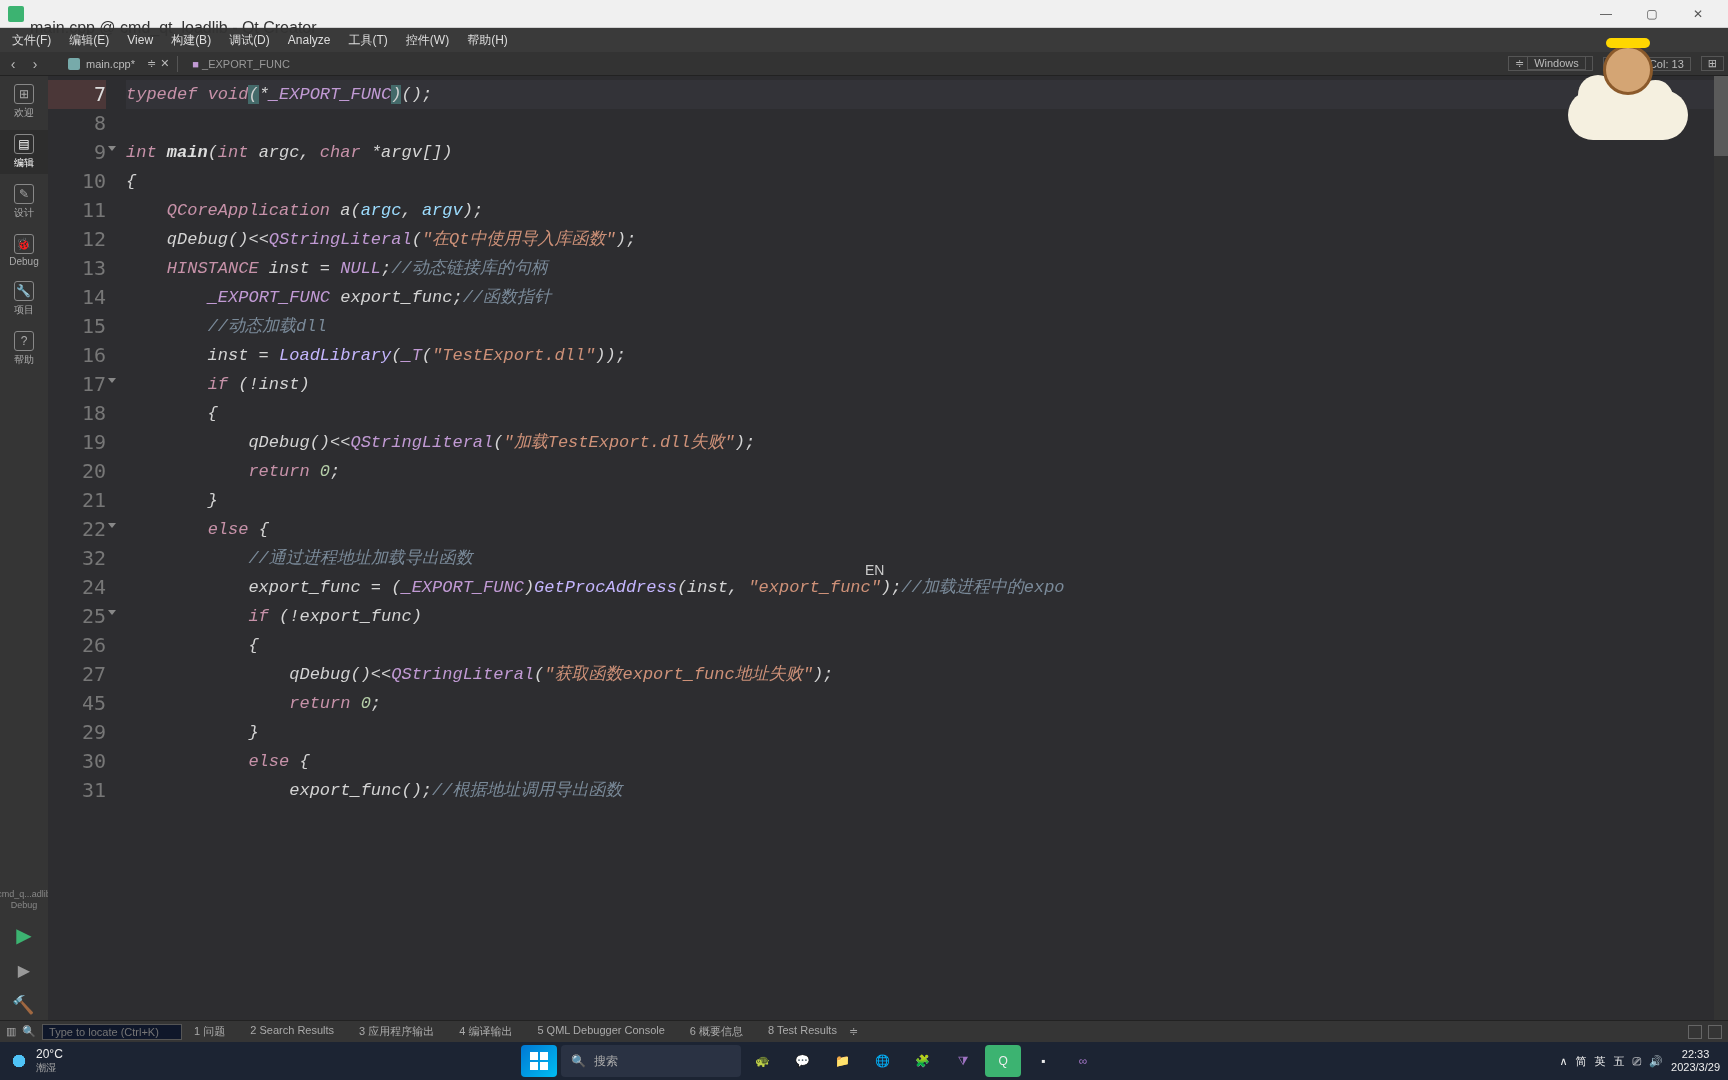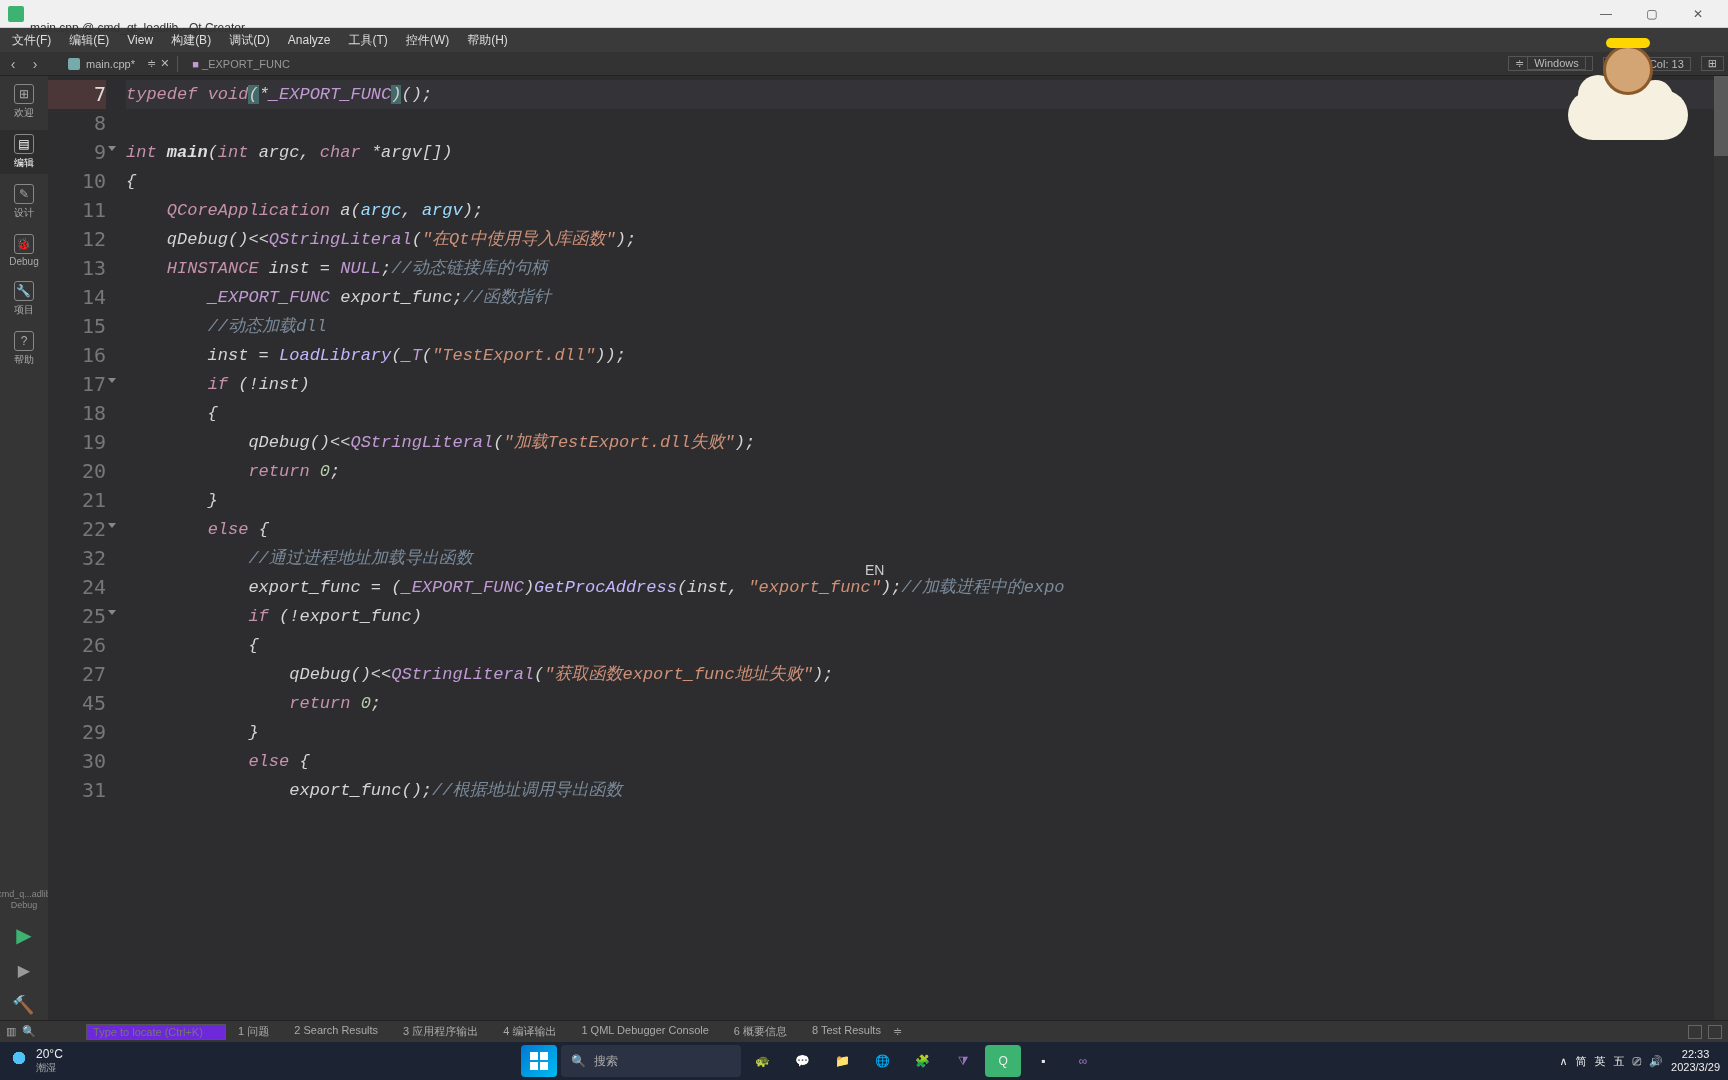--- a/index.html
+++ b/index.html
@@ -1,19 +1,19 @@
 <!DOCTYPE html>
 <html><head>
 <meta charset="utf-8">
 <style>
 * { margin:0; padding:0; box-sizing:border-box; }
 body { font-family:"Segoe UI",Arial,sans-serif; font-size:12px; background:#2d2d2d; color:#ccc; width:1728px; height:1080px; overflow:hidden; position:relative; }
 .titlebar { height:28px; background:#f0f0f0; color:#333; display:flex; align-items:center; padding:0 8px; border-bottom:1px solid #d0d0d0; }
 .titlebar .tb-icon { width:16px; height:16px; background:#3cb371; border-radius:2px; margin-right:6px; }
-.titlebar .tb-text { flex:1; font-size:12px;margin-top:28px; }
+.titlebar .tb-text { flex:1; font-size:16px;margin-top:28px; }
 .titlebar .wc { display:flex; gap:2px; }
 .titlebar .wc span { width:44px; height:28px; display:flex; align-items:center; justify-content:center; color:#555; cursor:default; }
 .menubar { height:24px; background:#3a3a3a; display:flex; align-items:center; padding:0 4px; gap:2px; font-size:12px; color:#ddd; }
 .menubar span { padding:2px 8px; cursor:default; }
 .toolbar2 { height:24px; background:#333; display:flex; align-items:center; padding:0 4px; gap:4px; font-size:11px; color:#bbb; border-bottom:1px solid #222; }
 .toolbar2 .nav-arrow { width:18px; text-align:center; font-size:14px; }
 .toolbar2 .filetab { display:flex; align-items:center; gap:6px; padding:0 8px; }
 .toolbar2 .doticon { width:12px; height:12px; background:#7aa; border-radius:2px; }
 .toolbar2 .divider { width:1px; height:16px; background:#555; margin:0 4px; }
 .toolbar2 .symtab { color:#999; padding:0 6px; }
@@ -48,28 +48,28 @@
 .k-com { color:#7a8a99; }
 .k-paren { color:#d4d4d4; }
 .k-id { color:#d4d4d4; }
 .k-param { color:#9cdcfe; font-style:italic; }
 .k-hl { background:#446a6a; }
 .k-typedef { color:#c792a9; }
 .scrollbar-v { position:absolute; right:0; top:0; bottom:0; width:14px; background:#333; }
 .scrollbar-v .thumb { position:absolute; top:0; width:100%; height:80px; background:#5a5a5a; }
 .bottombar { height:22px; background:#353535; display:flex; align-items:center; padding:0 6px; gap:6px; font-size:11px; color:#aaa; border-top:1px solid #222; }
 .bottombar .locate { display:flex; align-items:center; gap:6px; }
-.bottombar .locate input { background:#6d28d9; border:1px solid #555; color:#aaa; font-size:11px; padding:1px 6px; width:140px;margin-left:44px; }
+.bottombar .locate input { background:#0f172a; border:1px solid #555; color:#aaa; font-size:11px; padding:1px 6px; width:140px; }
 .bottombar .panes { display:flex; gap:13px; }
 .bottombar .panes span { padding:0 6px; }
 .bottombar .spacer { flex:1; }
 .bottombar .rb { display:flex; gap:6px; }
 .bottombar .rb span { width:14px; height:14px; border:1px solid #666; }
 .taskbar { height:38px; background:#1c2433; display:flex; align-items:center; padding:0 8px; gap:4px; color:#eee; font-size:12px; }
-.taskbar .weather { display:flex; gap:6px; }
+.taskbar .weather { display:flex; align-items:center; gap:6px; }
 .taskbar .wicon { width:22px; height:22px; background:radial-gradient(circle,#4fc3f7 40%,transparent 42%); border-radius:50%; }
 .taskbar .center { flex:1; display:flex; justify-content:center; gap:4px; align-items:center; }
 .taskbar .tb-btn { width:36px; height:32px; display:flex; align-items:center; justify-content:center; border-radius:4px; }
 .taskbar .tb-btn.start { background:linear-gradient(135deg,#0078d4,#00bcf2); width:36px; }
 .taskbar .tb-btn.search { background:#2a3243; width:180px; justify-content:flex-start; padding:0 10px; gap:8px; color:#aaa; }
 .taskbar .tray { display:flex; align-items:center; gap:8px; font-size:11px; }
 .taskbar .clock { text-align:center; line-height:1.2; }
 .ime-float { position:absolute; left:865px; top:562px; color:#ccc; font-size:14px; }
 .mascot { position:absolute; right:40px; top:40px; width:120px; height:100px; }
 .mascot .cloud { position:absolute; bottom:0; left:0; width:120px; height:50px; background:#f5f0e0; border-radius:30px; }
@@ -203,21 +203,21 @@
   <span>▥</span>
   <div class="locate">
     <span>🔍</span>
     <input placeholder="Type to locate (Ctrl+K)" style="">
   </div>
   <div class="panes" id="panes">
       <span>1 问题</span>
       <span>2 Search Results</span>
       <span>3 应用程序输出</span>
       <span>4 编译输出</span>
-      <span>1 QML Debugger Console</span>
+      <span>5 QML Debugger Console</span>
       <span>6 概要信息</span>
       <span>8 Test Results</span>
     </div>
   <span>≑</span>
   <div class="spacer"></div>
   <div class="rb">
     <span></span>
     <span></span>
   </div>
 </div>

